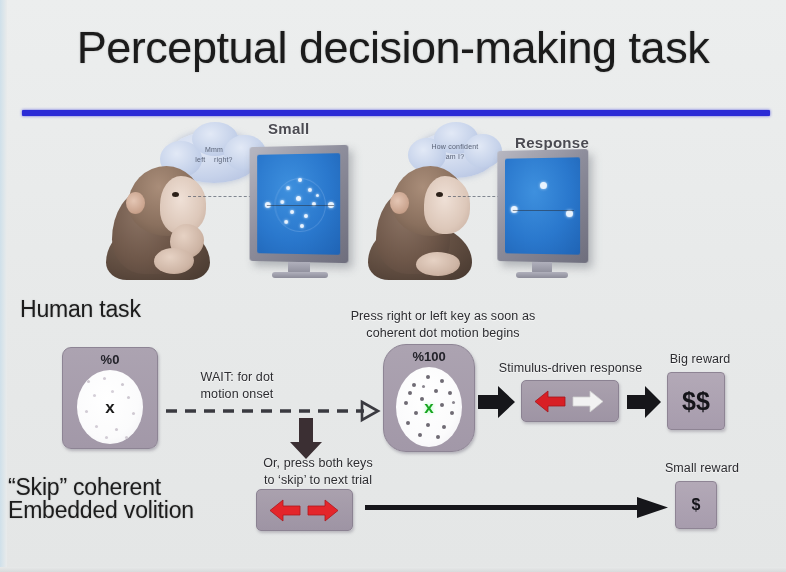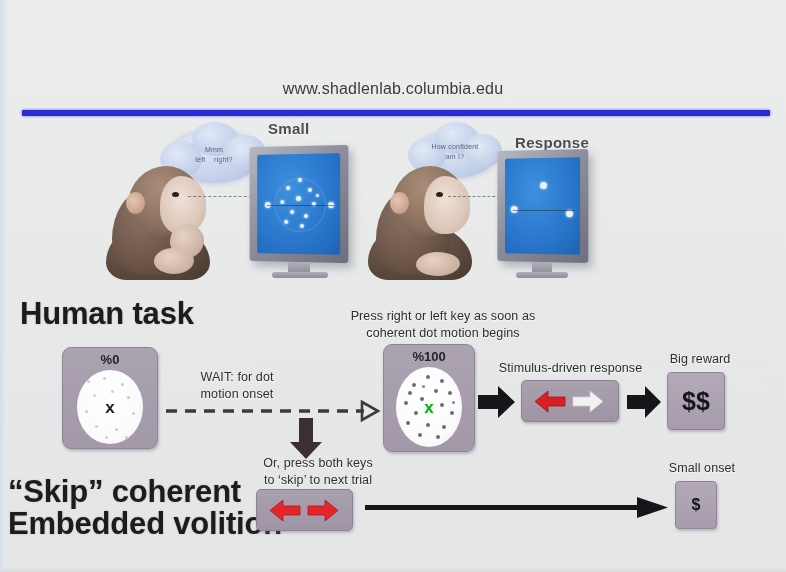--- a/index.html
+++ b/index.html
@@ -187,25 +187,24 @@
     border-top: 1px dashed rgba(70,80,95,0.65);
   }
   .m-stand {
     position: absolute;
     background: linear-gradient(180deg, #b0b0bc 0%, #8c8c99 100%);
   }
 
   
   .h2 {
     position: absolute;
-    font-size: 31px;
+    font-size: 23px;
     color: #1c1c1c;
     letter-spacing: -0.2px;
     text-shadow: 0 0 2px rgba(0,0,0,0.2);
-    font-weight: bold;
   }
   .heading-human { left: 20px; top: 296px; }
   .heading-skip  { left: 8px;  top: 476px; line-height: 1.02; }
 
   .cap {
     position: absolute;
     font-size: 12.5px;
     color: #2c2c30;
     text-align: center;
     line-height: 1.38;
@@ -275,21 +274,21 @@
   .arrow-svg { position: absolute; overflow: visible; }
 </style>
 </head>
 <body>
 
 <div id="slide">
 
   <div class="edge-left"></div>
   <div class="edge-bottom"></div>
 
-  <div class="subtitle">www.shadlenlab.columbia.edu</div>
+  <div class="title">Perceptual decision-making task</div>
   <div class="rule"></div>
 
   <div class="panel-label label-motion">Small</div>
 
   <div class="thought bubble1">
     <div class="lobe l1"></div>
       <div class="lobe l2"></div>
       <div class="lobe l3"></div>
     <div class="thought-text t">
       Mmm<br>left&nbsp;&nbsp;&nbsp;&nbsp;right?
@@ -407,21 +406,21 @@
 
   <svg class="arrow-svg" style="left:288px; top:418px;" width="36" height="42" viewBox="0 0 36 42">
     <path d="M11,0 L25,0 L25,24 L34,24 L18,41 L2,24 L11,24 Z" fill="#3b2f33"></path>
   </svg>
 
   <div class="cap" style="left:333px; top:308px; width:220px;">
     <div>Press right or left key as soon as</div>
     <div>coherent dot motion begins</div>
   </div>
 
-  <div class="card" style="left:383px; top:344px; width:90px; height:106px;">
+  <div class="card" style="left:383px; top:344px; width:90px; height:106px;border-radius:23px;">
     <div class="pct">%100</div>
     <div class="oval" style="width:66px; height:80px;">
       <div class="sd" style="left:30px; top:8px;  width:4px; height:4px; background:#6f6b74;"></div>
       <div class="sd" style="left:44px; top:12px; width:4px; height:4px; background:#6f6b74;"></div>
       <div class="sd" style="left:16px; top:16px; width:4px; height:4px; background:#6f6b74;"></div>
       <div class="sd" style="left:38px; top:22px; width:4px; height:4px; background:#6f6b74;"></div>
       <div class="sd" style="left:52px; top:24px; width:4px; height:4px; background:#6f6b74;"></div>
       <div class="sd" style="left:24px; top:30px; width:4px; height:4px; background:#6f6b74;"></div>
       <div class="sd" style="left:8px;  top:34px; width:4px; height:4px; background:#6f6b74;"></div>
       <div class="sd" style="left:44px; top:36px; width:4px; height:4px; background:#6f6b74;"></div>
@@ -473,16 +472,16 @@
     <svg style="position:absolute; left:50px; top:9px;" width="32" height="23" viewBox="0 0 32 23">
       <path d="M18,1 L18,7 L1,7 L1,16 L18,16 L18,22 L31,11.5 Z" fill="#e4262b" stroke="#ad161c" stroke-width="0.8"></path>
     </svg>
   </div>
 
   <svg class="arrow-svg" style="left:365px; top:496px;" width="305" height="24" viewBox="0 0 305 24">
     <rect x="0" y="9" width="277" height="5" fill="#16161a"></rect>
     <path d="M272,1 L303,11.5 L272,22 Z" fill="#16161a"></path>
   </svg>
 
-  <div class="cap" style="left:648px; top:460px; width:108px;">Small onset</div>
+  <div class="cap" style="left:648px; top:460px; width:108px;">Small reward</div>
   <div class="reward" style="left:675px; top:481px; width:40px; height:46px; font-size:16px;">$</div>
 
 </div>
 
 </body></html>

